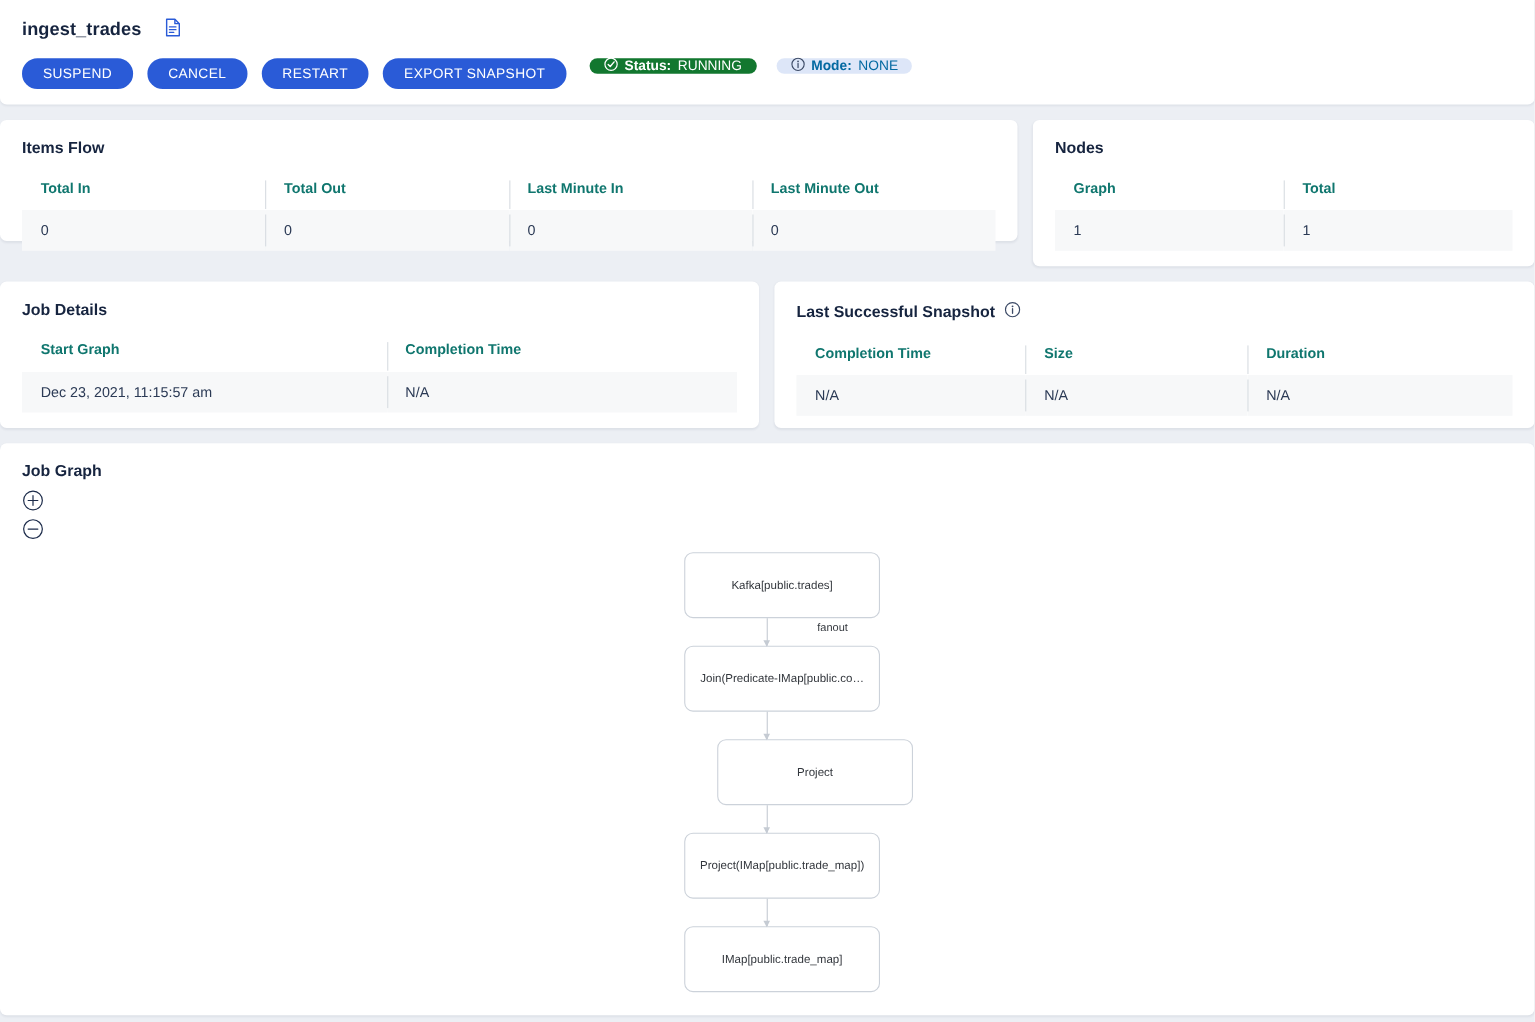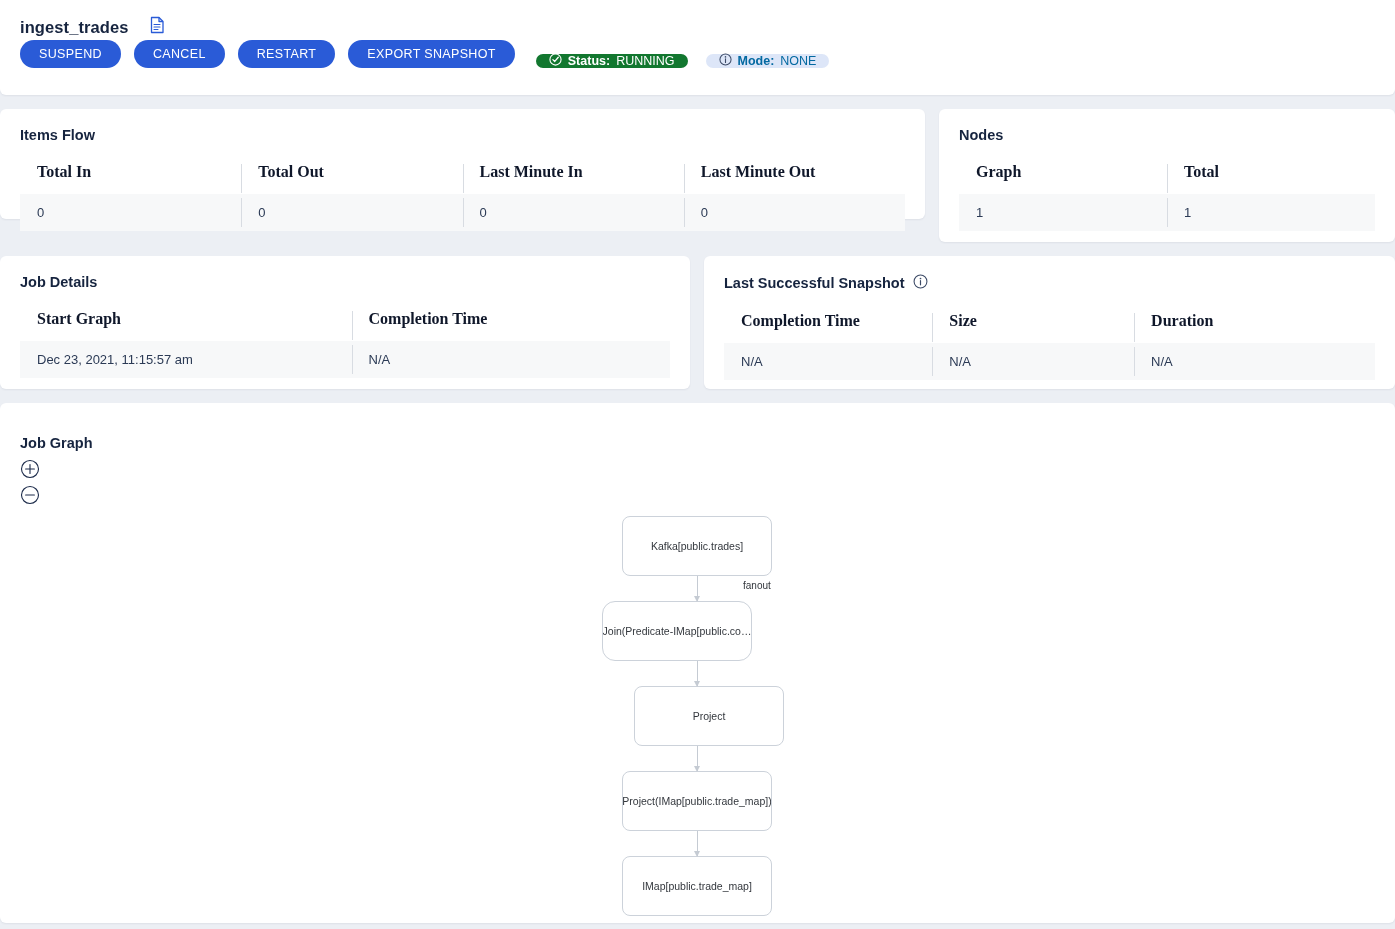--- a/index.html
+++ b/index.html
@@ -23,21 +23,21 @@
     height: 95px;
     box-shadow: 0 1px 2px rgba(30,40,70,.07);
   }
   .title-row { display: flex; align-items: center; gap: 21px; height: 26px; }
   .job-title {
     font-size: 16.5px; font-weight: bold; color: #16243f;
     letter-spacing: .1px;
   }
   .doc-icon { display: block; }
 
-  .btn-row { display: flex; align-items: flex-end; gap: 13px; }
+  .btn-row { display: flex; align-items: flex-start; gap: 13px; margin-top: 13px; }
   .btn {
     border: none; outline: none; cursor: pointer;
     background: #2a5bd7;
     color: #ffffff;
     font-family: "Liberation Sans", sans-serif;
     font-size: 12.5px;
     letter-spacing: .35px;
     border-radius: 30px;
     height: 28px;
     padding: 0 19px;
@@ -63,50 +63,50 @@
     padding: 18px 20px 22px 20px;
   }
   .card-title {
     font-size: 14.5px; font-weight: bold; color: #16243f;
     margin: 0 0 20px 0; display: flex; align-items: center; gap: 8px;
   }
 
   
   .mtable { width: 100%; border-collapse: collapse; table-layout: fixed; }
   .mtable th {
-    text-align: left; font-size: 16px; font-weight: bold; color: #0f172a;
-    padding: 0 0 13px 17px; position: relative; vertical-align: top; font-family: Liberation Serif, serif;
+    text-align: left; font-size: 13px; font-weight: bold; color: #0f766e;
+    padding: 0 0 13px 17px; position: relative; vertical-align: top;
   }
   .mtable td {
     text-align: left; font-size: 13px; font-weight: normal; color: #2b3a55;
     background: #f7f8f9;
     padding: 11px 0 11px 17px; position: relative;
   }
   .mtable th.sep::before, .mtable td.sep::before {
     content: ""; position: absolute; left: 0; top: 1px; bottom: 1px;
     width: 1px; background: #d8dce2;
   }
   .mtable td.sep::before { top: 4px; bottom: 4px; }
 
   
   .info-icon { display: inline-block; vertical-align: middle; }
 
   
-  .graph-card { padding: 32px 20px 10px 20px; }
+  .graph-card { padding: 18px 20px 10px 20px; }
   .zoom-ctrls { display: flex; flex-direction: column; gap: 6px; margin-top: -6px; }
   .zoom-btn { width: 20px; height: 20px; cursor: pointer; display: block; }
 
   .graph-area {
     position: relative;
     height: 430px;
     margin-top: 2px;
   }
   .gnode {
     position: absolute;
-    width: 150px; height: 60px;
+    width: 178px; height: 60px;
     background: #ffffff;
     border: 1px solid #ccd2da;
     border-radius: 8px;
     display: flex; align-items: center; justify-content: center;
     font-size: 10.5px; color: #33373d;
     text-align: center;
     padding: 0 8px;
     white-space: nowrap; overflow: hidden;
   }
   .gedge {
@@ -283,22 +283,22 @@
           <svg width="20" height="20" viewBox="0 0 20 20">
             <circle cx="10" cy="10" r="8.5" fill="none" stroke="#1c2b4a" stroke-width="1.1"></circle>
             <path d="M5.6 10 H14.4" stroke="#1c2b4a" stroke-width="1.1" stroke-linecap="round"></path>
           </svg>
         </span>
       </div>
 
       <div class="graph-area">
 
         <div class="gnode" style="left:602px; top:9px;">Kafka[public.trades]</div>
-        <div class="gnode" style="left:582px; top:94px;border-radius:13px;">Join(Predicate-IMap[public.co…</div>
-        <div class="gnode" style="left:614px; top:179px;">Project</div>
+        <div class="gnode" style="left:602px; top:94px;">Join(Predicate-IMap[public.co…</div>
+        <div class="gnode" style="left:632px; top:179px;">Project</div>
         <div class="gnode" style="left:602px; top:264px;">Project(IMap[public.trade_map])</div>
         <div class="gnode" style="left:602px; top:349px;">IMap[public.trade_map]</div>
 
         <div class="gedge" style="left:677px; top:69px;  height:25px;"></div>
         <div class="gedge" style="left:677px; top:154px; height:25px;"></div>
         <div class="gedge" style="left:677px; top:239px; height:25px;"></div>
         <div class="gedge" style="left:677px; top:324px; height:25px;"></div>
 
         <div class="elabel" style="left:723px; top:73px;">fanout</div>
       </div>

